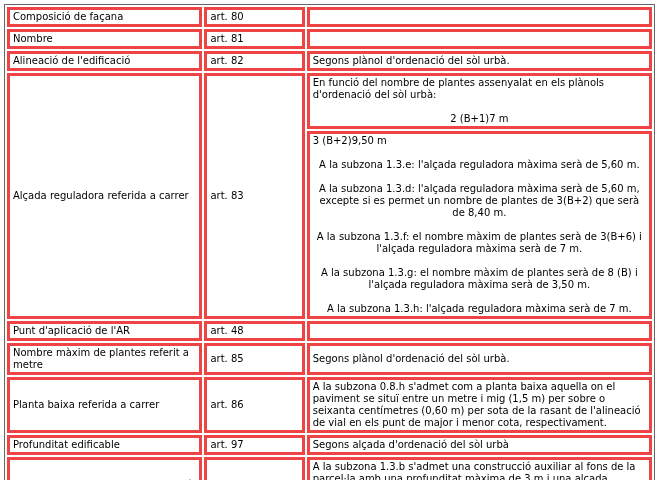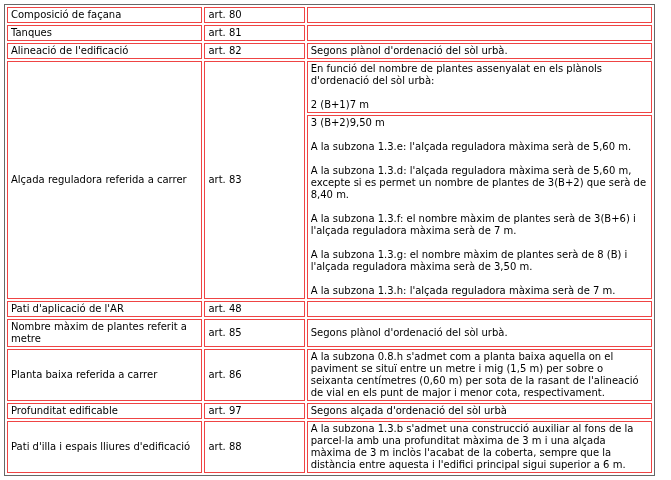--- a/index.html
+++ b/index.html
@@ -16,36 +16,37 @@
     padding: 4px;
   }
   table.reg-table {
     border-collapse: separate;
     border-spacing: 2px;
     border: 1px solid #676767;
     width: 651px;
     table-layout: fixed;
   }
   table.reg-table td {
-    border: 1px solid #ef4444;
+    border: 3px solid #ef4444;
     padding: 1px 3px;
     vertical-align: middle;
     line-height: 12px;
     overflow: hidden;
     word-wrap: break-word;
   }
   col.c1 { width: 193px; }
   col.c2 { width: 99px; }
   col.c3 { width: 341px; }
   .para {
     margin: 0;
     min-height: 12px;
   }
   .para + .para {
     margin-top: 12px;
+    text-align: center;
   }
   .bold {
     font-weight: normal;
   }
 </style>
 </head>
 <body>
 
 <div class="page">
   <table class="reg-table">
@@ -63,21 +64,21 @@
         <td>
             <div class="para">art. 80</div>
           </td>
         <td>
             <div class="para"></div>
           </td>
       </tr>
 
       <tr>
         <td>
-            <div class="para">Tanques</div>
+            <div class="para">Nombre</div>
           </td>
         <td>
             <div class="para">art. 81</div>
           </td>
         <td>
             <div class="para"></div>
           </td>
       </tr>
 
       <tr>
@@ -111,21 +112,21 @@
           <p class="para">A la subzona 1.3.e: l'alçada reguladora màxima serà de 5,60 m.</p>
           <p class="para">A la subzona 1.3.d: l'alçada reguladora màxima serà de 5,60 m, excepte si es permet un nombre de plantes de 3(B+2) que serà de 8,40 m.</p>
           <p class="para">A la subzona 1.3.f: el nombre màxim de plantes serà de 3(B+6) i l'alçada reguladora màxima serà de 7 m.</p>
           <p class="para">A la subzona 1.3.g: el nombre màxim de plantes serà de 8 (B) i l'alçada reguladora màxima serà de 3,50 m.</p>
           <p class="para bold">A la subzona 1.3.h: l'alçada reguladora màxima serà de 7 m.</p>
         </td>
       </tr>
 
       <tr>
         <td>
-            <div class="para">Pati d'aplicació de l'AR</div>
+            <div class="para">Punt d'aplicació de l'AR</div>
           </td>
         <td>
             <div class="para">art. 48</div>
           </td>
         <td>
             <div class="para"></div>
           </td>
       </tr>
 
       <tr>

